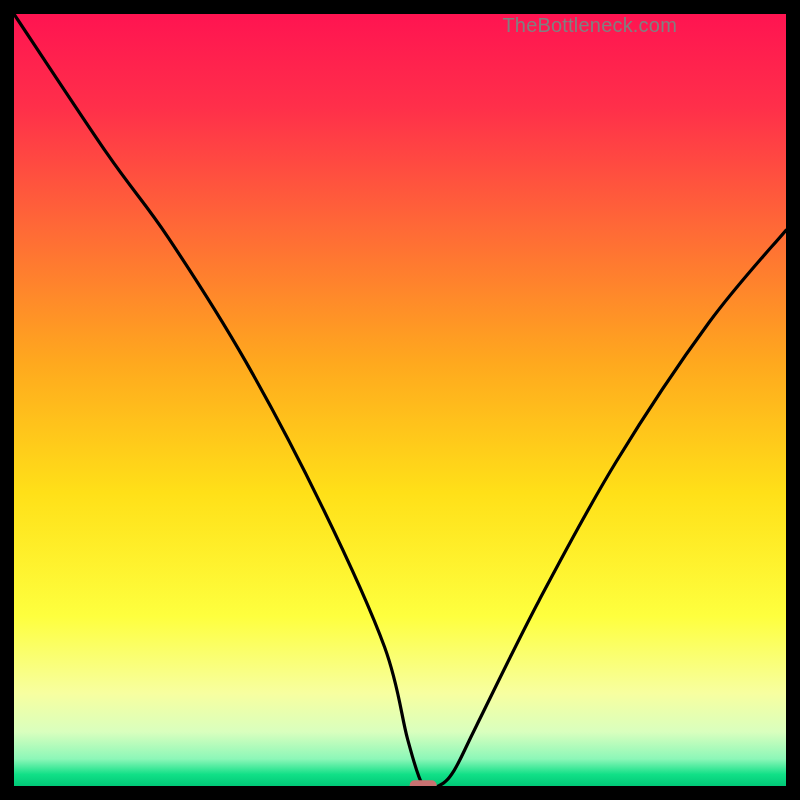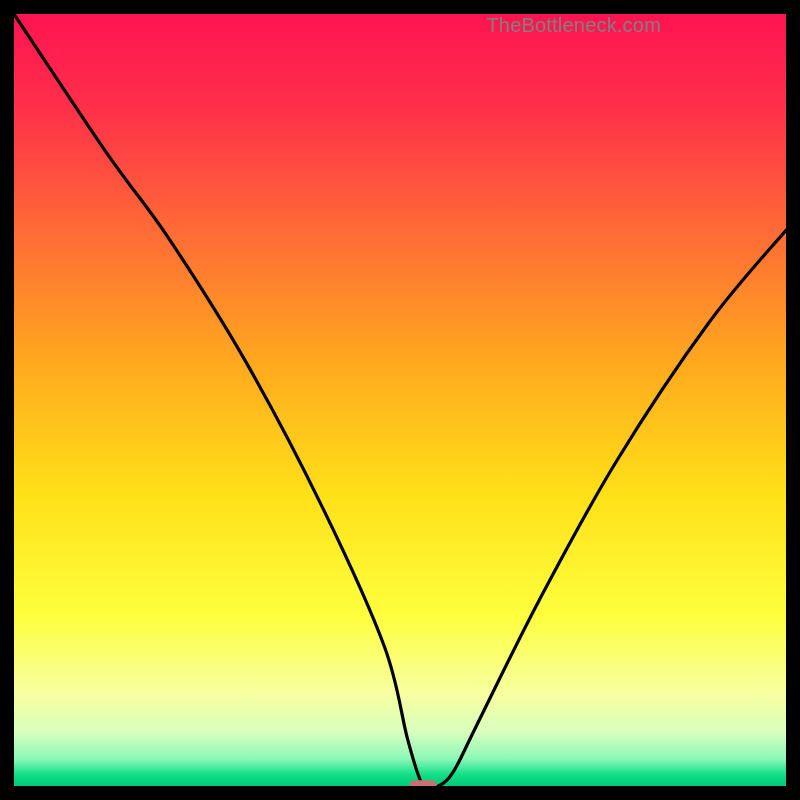--- a/index.html
+++ b/index.html
@@ -11,20 +11,21 @@
     overflow: hidden;
     font-family: Arial, Helvetica, sans-serif;
   }
   .frame {
     position: absolute;
     left: 14px;
     top: 14px;
     width: 665px;
     height: 772px;
     background: #ffffff;
+    padding-left: 16px;
   }
   .plot {
     position: absolute;
     left: 0;
     top: 0;
     width: 772px;
     height: 772px;
   }
   .watermark {
     position: absolute;

